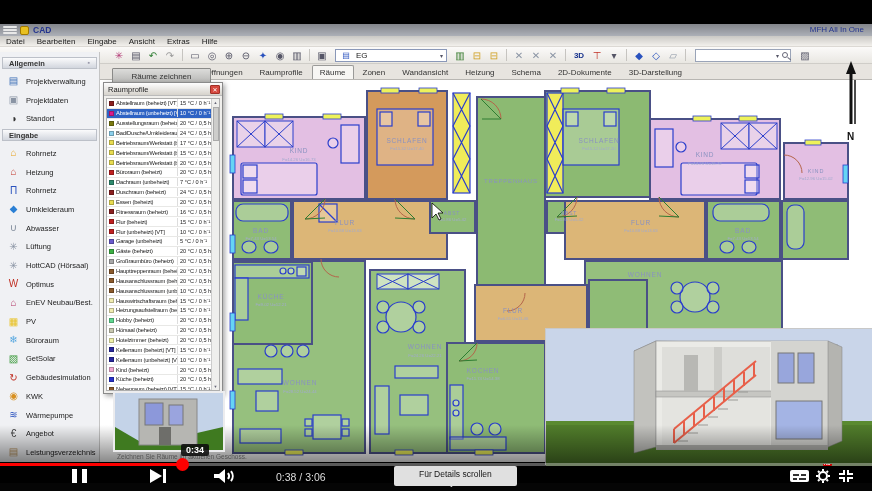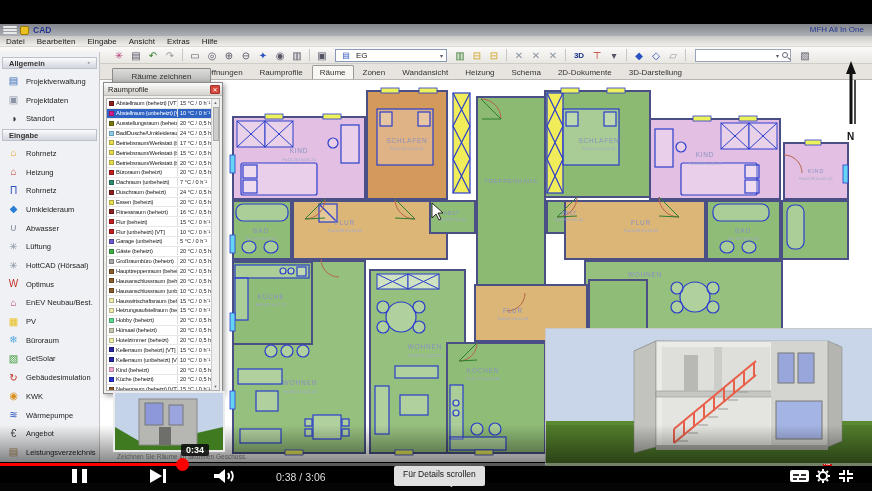--- a/index.html
+++ b/index.html
@@ -76,21 +76,21 @@
 .blackbar{left:0;top:483px;width:872px;height:8px;background:#050505;z-index:55}
 .thumb{left:113px;top:391px;width:112px;height:61px;border:2px solid #ececee;background:#15803d;z-index:60}
 .ttime{position:absolute;right:14px;bottom:-6px;background:rgba(12,12,12,.88);color:#fff;font-size:9px;font-weight:bold;padding:1px 5px;border-radius:2px}
 .progress{left:0;top:463px;width:872px;height:3px;background:rgba(255,255,255,.35);z-index:70}
 .played{height:100%;background:#ff0000;position:relative}
 .knob{position:absolute;right:-6px;top:-5px;width:13px;height:13px;background:#ff0000;border-radius:50%}
 .controls{left:0;top:466px;width:872px;height:18px;z-index:80}
 .ctl{position:absolute;top:3px}
 .timetext{position:absolute;left:276px;top:5px;font-size:10.5px;color:#ddd}
 .hdbadge{position:absolute;left:10px;top:-3px;background:#c00;color:#fff;font-size:4.5px;font-weight:bold;padding:0 1px;border-radius:1px}
-.tooltip{left:394px;top:466px;height:20px;background:rgba(233,233,233,.96);color:#161616;font-size:8.5px;padding:3px 9px;border-radius:2px;z-index:90}
+.tooltip{left:394px;top:466px;height:20px;background:rgba(233,233,233,.96);color:#161616;font-size:8.5px;padding:3px 25px;border-radius:2px;z-index:90}
 .tooltipchev{left:448px;top:480px;color:#e0e0e0;font-size:8px;z-index:90}
 </style>
 </head>
 <body>
 
 <div class="stage">
 
   <div class="titlebar a"></div>
   <div class="hamburger a">
       <i></i>

